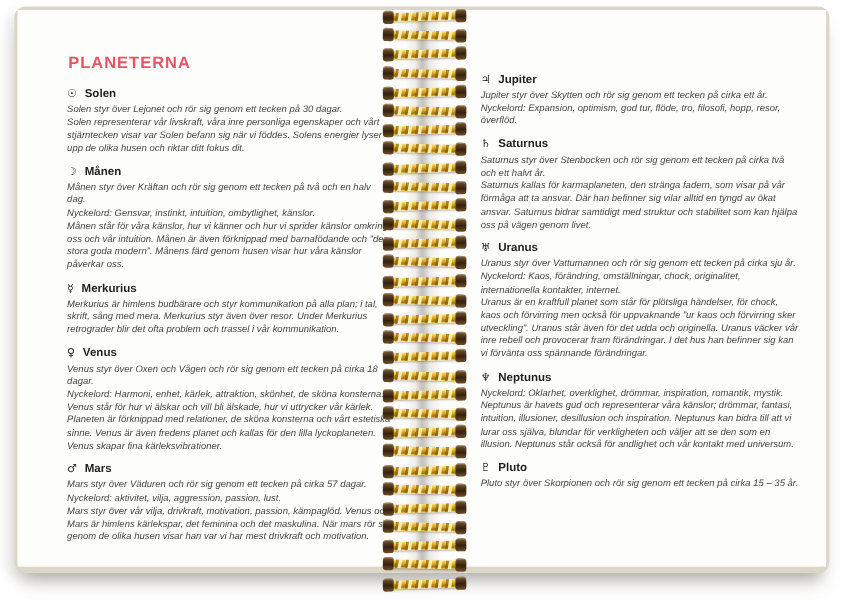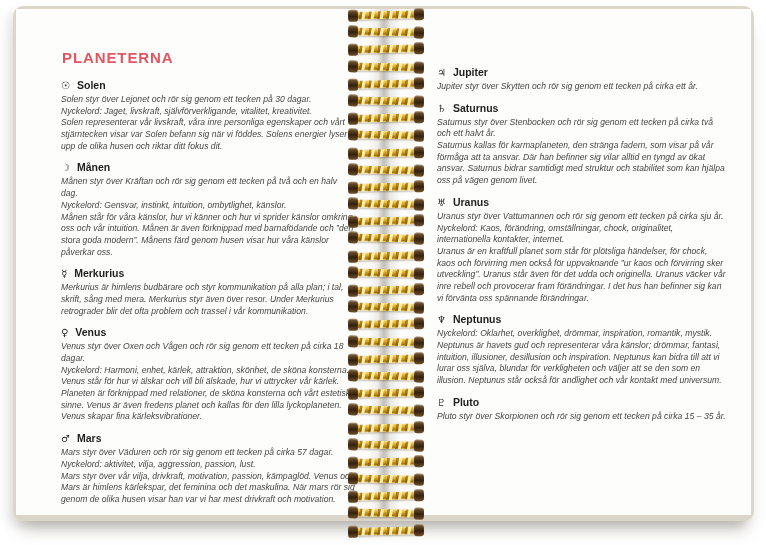--- a/index.html
+++ b/index.html
@@ -61,21 +61,20 @@
 
     <div class="page page-left">
       <h1 class="title">PLANETERNA</h1>
 
       <section class="planet">
         <h3 class="ph">
           <span class="sym">☉</span>
           <span>Solen</span>
         </h3>
         <p class="pt">Solen styr över Lejonet och rör sig genom ett tecken på 30 dagar.</p>
-        <p class="pt">Nyckelord: Jaget, livskraft, självförverkligande, vitalitet, kreativitet.</p>
         <p class="pt">Solen representerar vår livskraft, våra inre personliga egenskaper och vårt stjärntecken visar var Solen befann sig när vi föddes. Solens energier lyser upp de olika husen och riktar ditt fokus dit.</p>
       </section>
 
       <section class="planet">
         <h3 class="ph">
           <span class="sym">☽</span>
           <span>Månen</span>
         </h3>
         <p class="pt">Månen styr över Kräftan och rör sig genom ett tecken på två och en halv dag.</p>
         <p class="pt">Nyckelord: Gensvar, instinkt, intuition, ombytlighet, känslor.</p>
@@ -112,20 +111,21 @@
     </div>
 
     <div class="page page-right">
 
       <section class="planet">
         <h3 class="ph" style="margin-top:0;">
           <span class="sym">♃</span>
           <span>Jupiter</span>
         </h3>
         <p class="pt">Jupiter styr över Skytten och rör sig genom ett tecken på cirka ett år.</p>
+        <p class="pt">Nyckelord: Expansion, optimism, god tur, flöde, tro, filosofi, hopp, resor, överflöd.</p>
       </section>
 
       <section class="planet">
         <h3 class="ph">
           <span class="sym">♄</span>
           <span>Saturnus</span>
         </h3>
         <p class="pt">Saturnus styr över Stenbocken och rör sig genom ett tecken på cirka två och ett halvt år.</p>
         <p class="pt">Saturnus kallas för karmaplaneten, den stränga fadern, som visar på vår förmåga att ta ansvar. Där han befinner sig vilar alltid en tyngd av ökat ansvar. Saturnus bidrar samtidigt med struktur och stabilitet som kan hjälpa oss på vägen genom livet.</p>
       </section>

